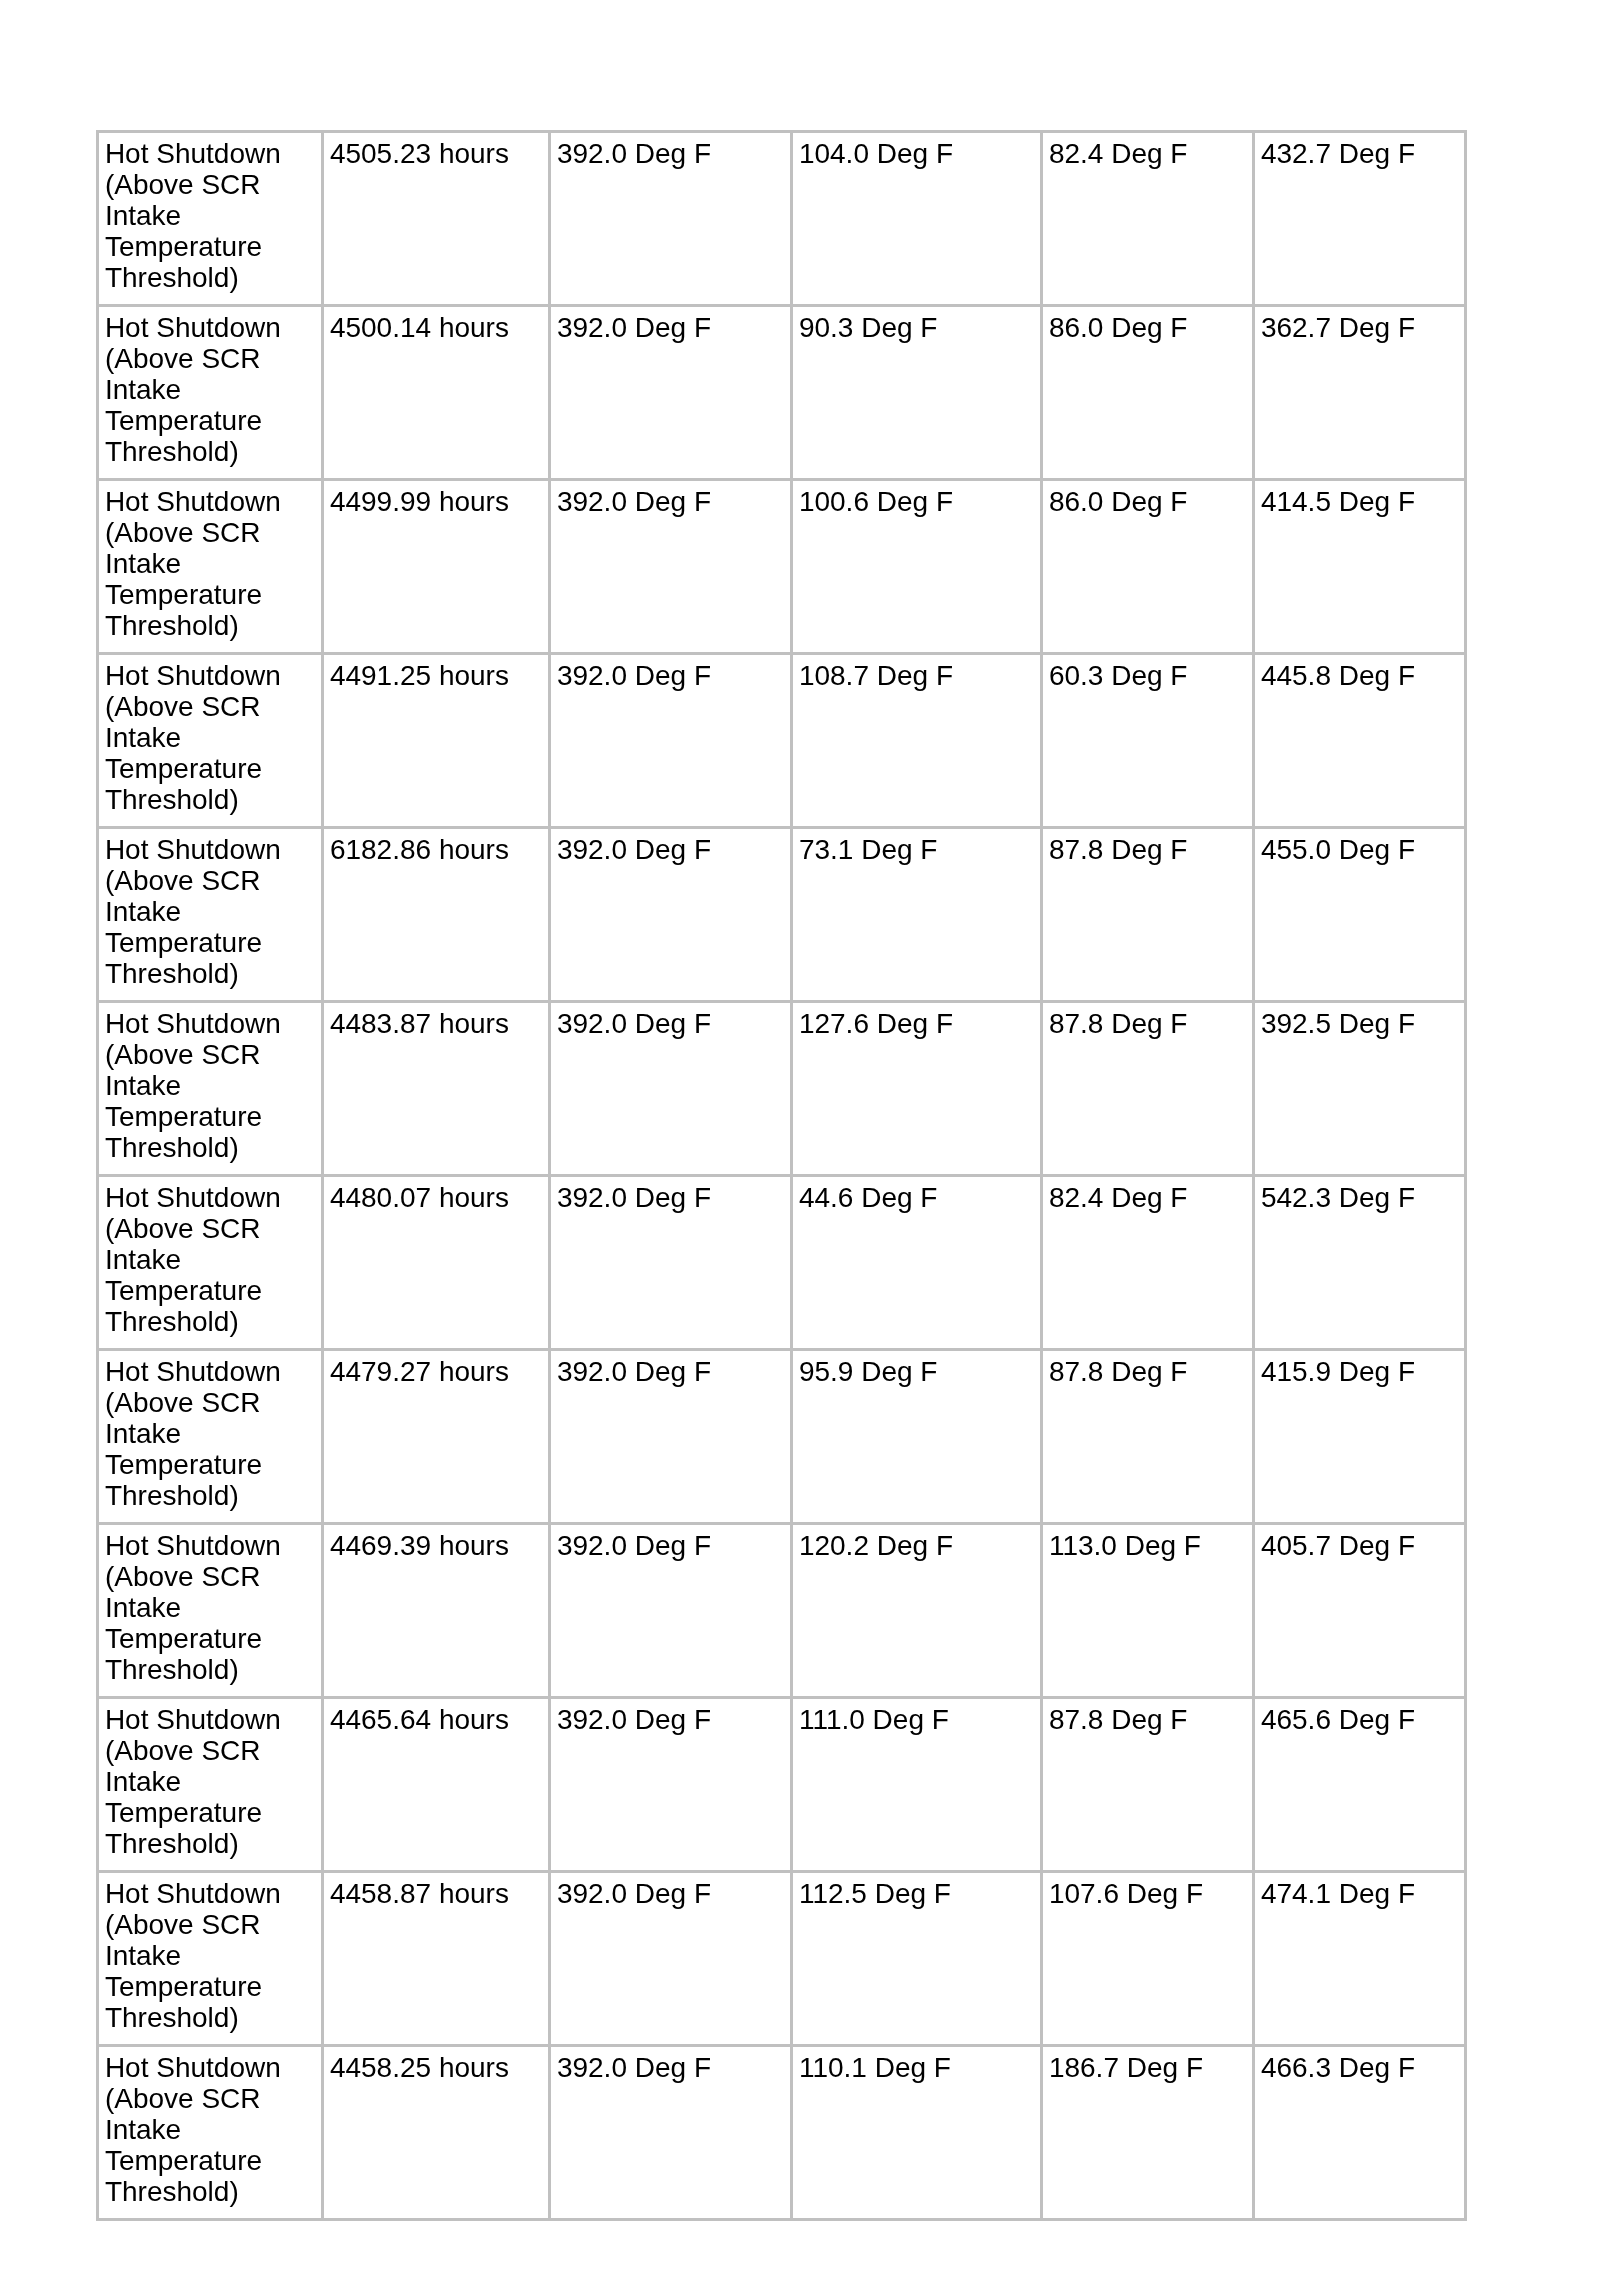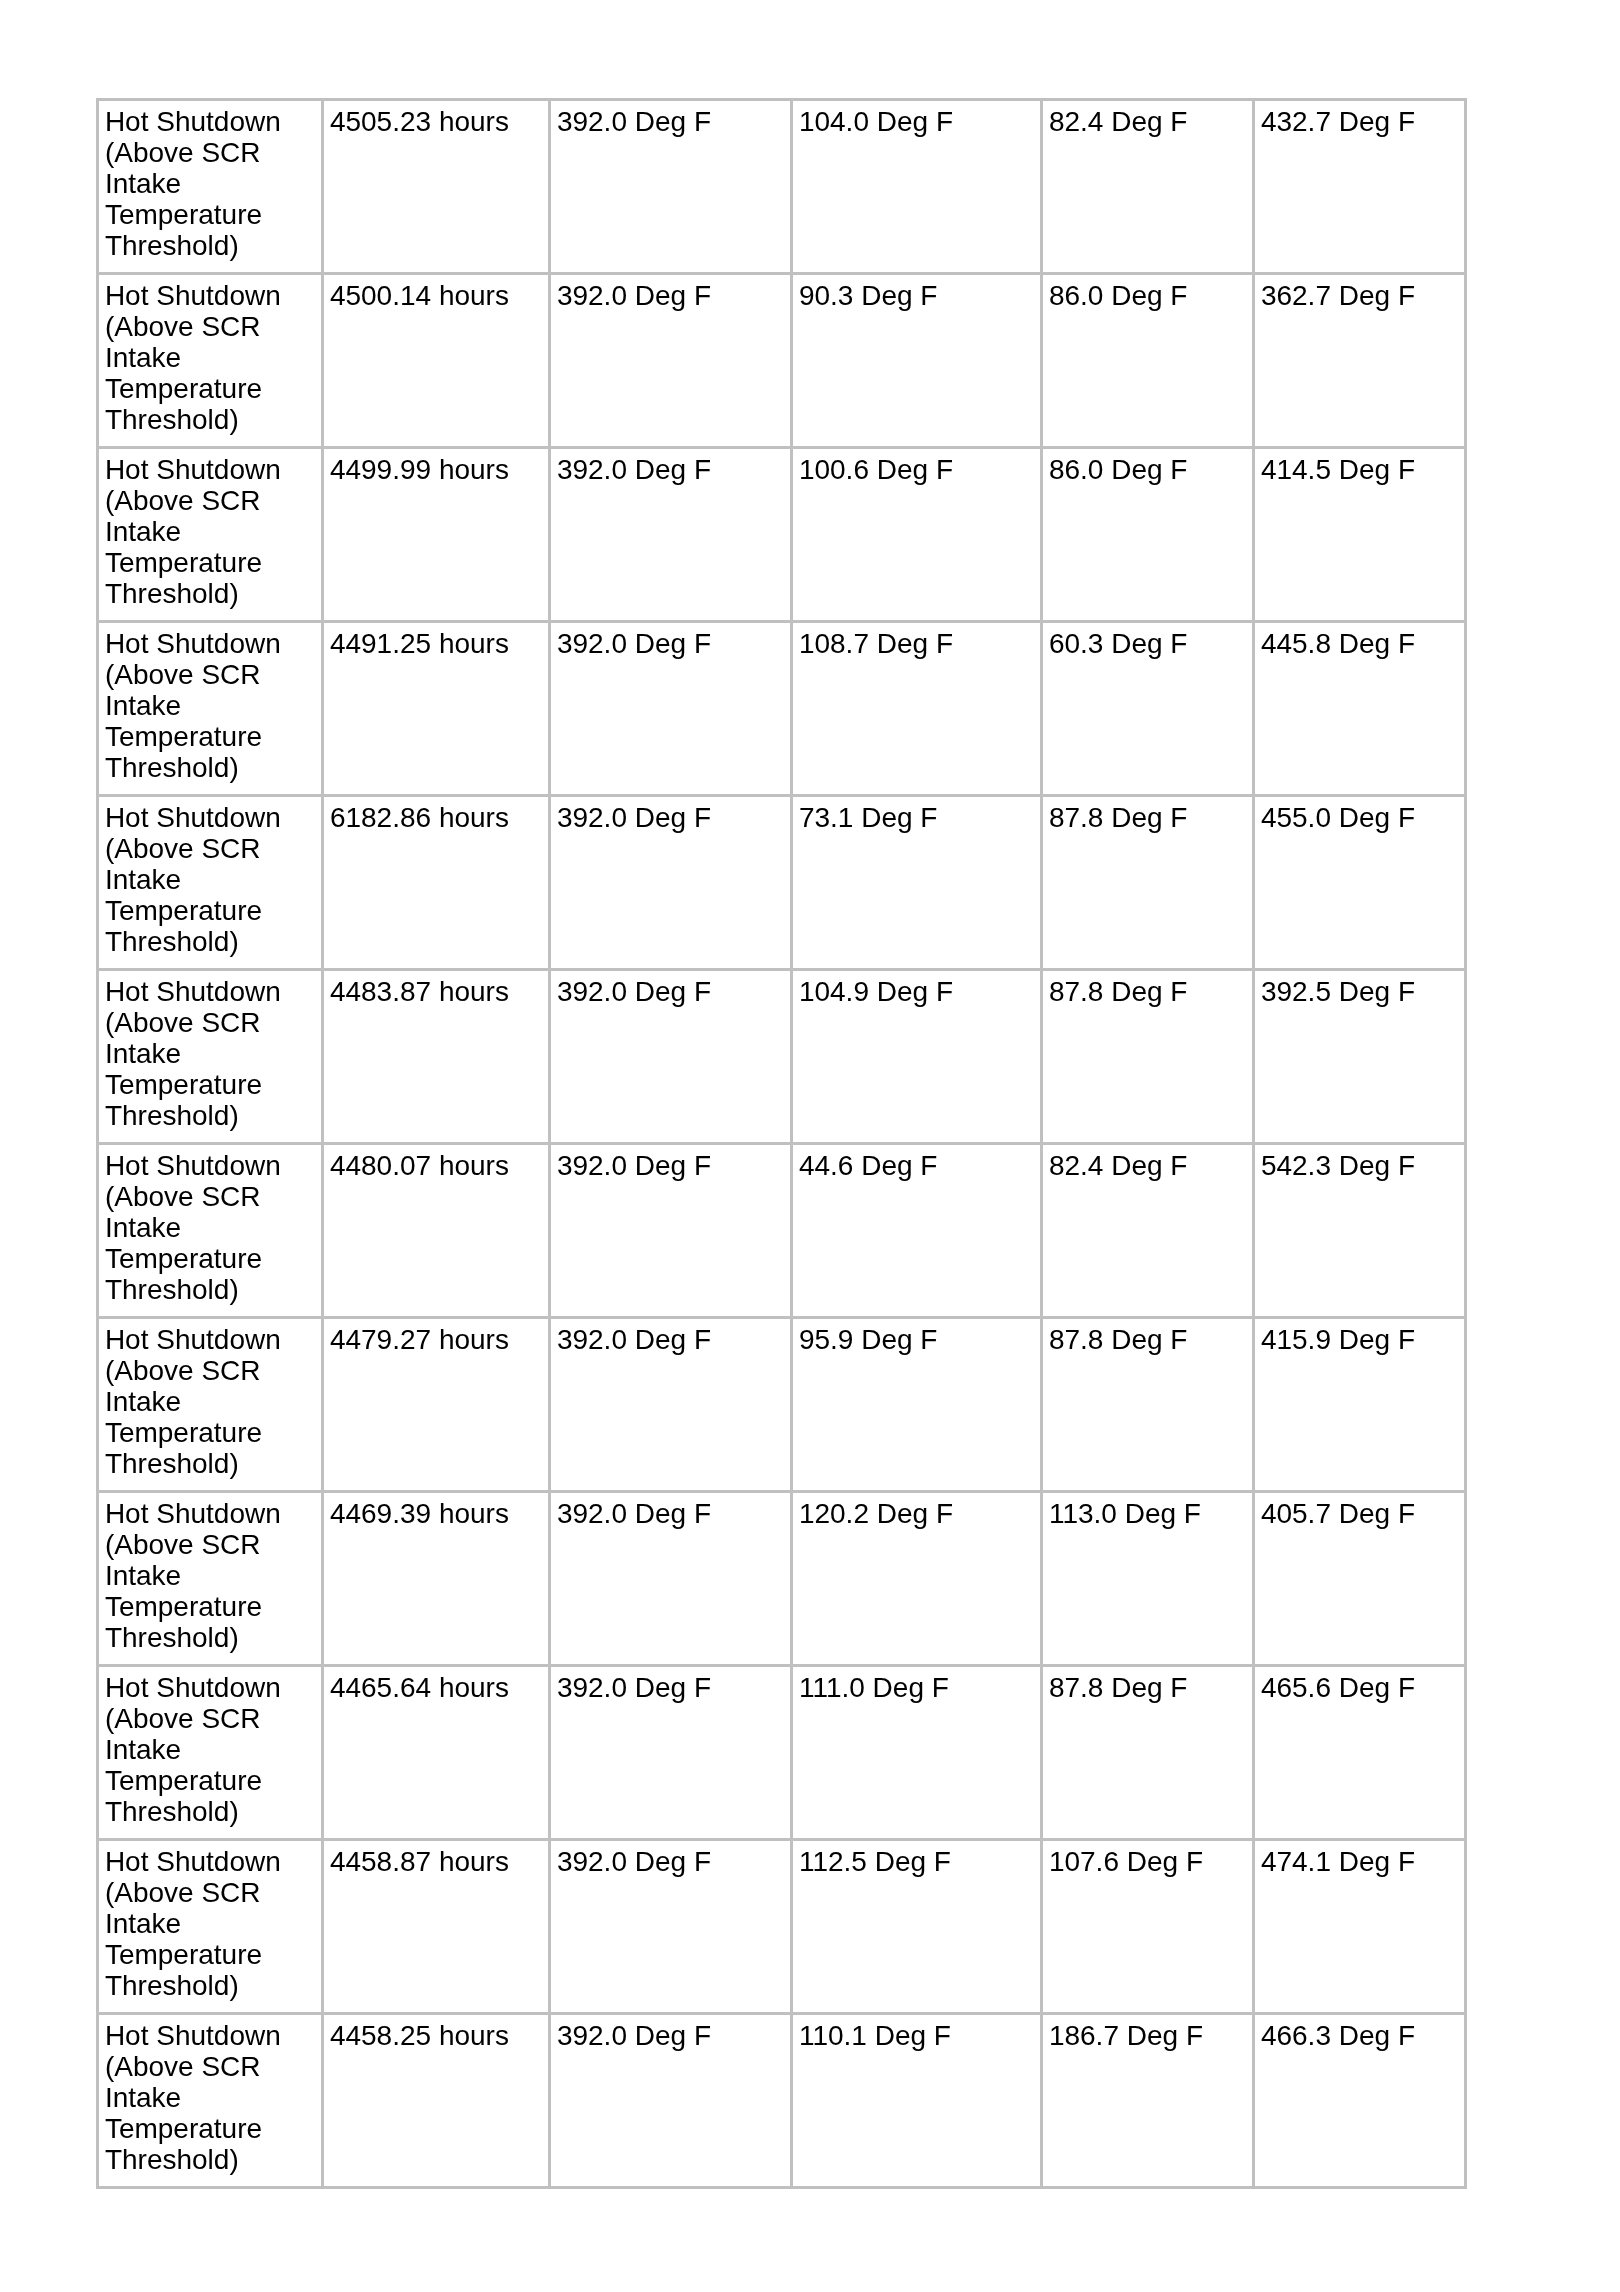--- a/index.html
+++ b/index.html
@@ -9,20 +9,21 @@
     height: 2293px;
     background: #ffffff;
     font-family: "Liberation Sans", sans-serif;
     position: relative;
     color: #000000;
   }
   .doc-page {
     position: absolute;
     inset: 0;
     background: #ffffff;
+    margin-top: 32px;
   }
   table.doc-table {
     position: absolute;
     left: 96px;
     top: 98px;
     width: 1368px;
     border-collapse: collapse;
     table-layout: fixed;
   }
   table.doc-table td {
@@ -91,21 +92,21 @@
         <td>6182.86 hours</td>
         <td>392.0 Deg F</td>
         <td>73.1 Deg F</td>
         <td>87.8 Deg F</td>
         <td>455.0 Deg F</td>
       </tr>
         <tr>
         <td>Hot Shutdown (Above SCR Intake Temperature Threshold)</td>
         <td>4483.87 hours</td>
         <td>392.0 Deg F</td>
-        <td>104.9 Deg F</td>
+        <td>127.6 Deg F</td>
         <td>87.8 Deg F</td>
         <td>392.5 Deg F</td>
       </tr>
         <tr>
         <td>Hot Shutdown (Above SCR Intake Temperature Threshold)</td>
         <td>4480.07 hours</td>
         <td>392.0 Deg F</td>
         <td>44.6 Deg F</td>
         <td>82.4 Deg F</td>
         <td>542.3 Deg F</td>

